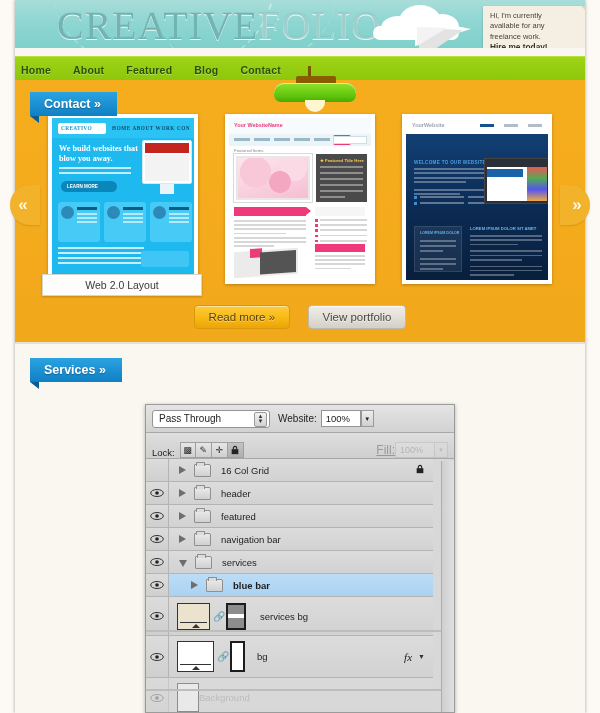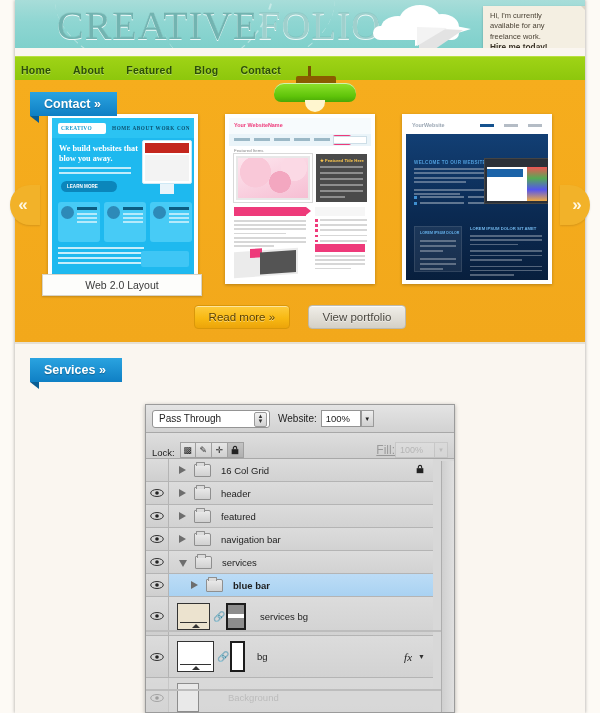--- a/index.html
+++ b/index.html
@@ -811,21 +811,21 @@
       <div class="layer tall bgrow" style="height:40px">
         <div class="eye">
           <svg viewBox="0 0 20 12">
               <ellipse cx="10" cy="6" rx="9" ry="5" fill="none" stroke="#5a5a5a" stroke-width="1.3"></ellipse>
               <circle cx="10" cy="6" r="2.6" fill="#5a5a5a"></circle>
             </svg>
         </div>
         <div class="thumbcell">
           <div class="ps-th plain"></div>
         </div>
-        <span class="lname gray" style="margin-left:29px">Background</span>
+        <span class="lname gray" style="margin-left:0">Background</span>
       </div>
 
     </div>
 
     <div class="ps-scroll"></div>
     <div class="ps-divider" style="top:225px"></div>
     <div class="ps-divider" style="top:284px"></div>
   </div>
 </div>
 

